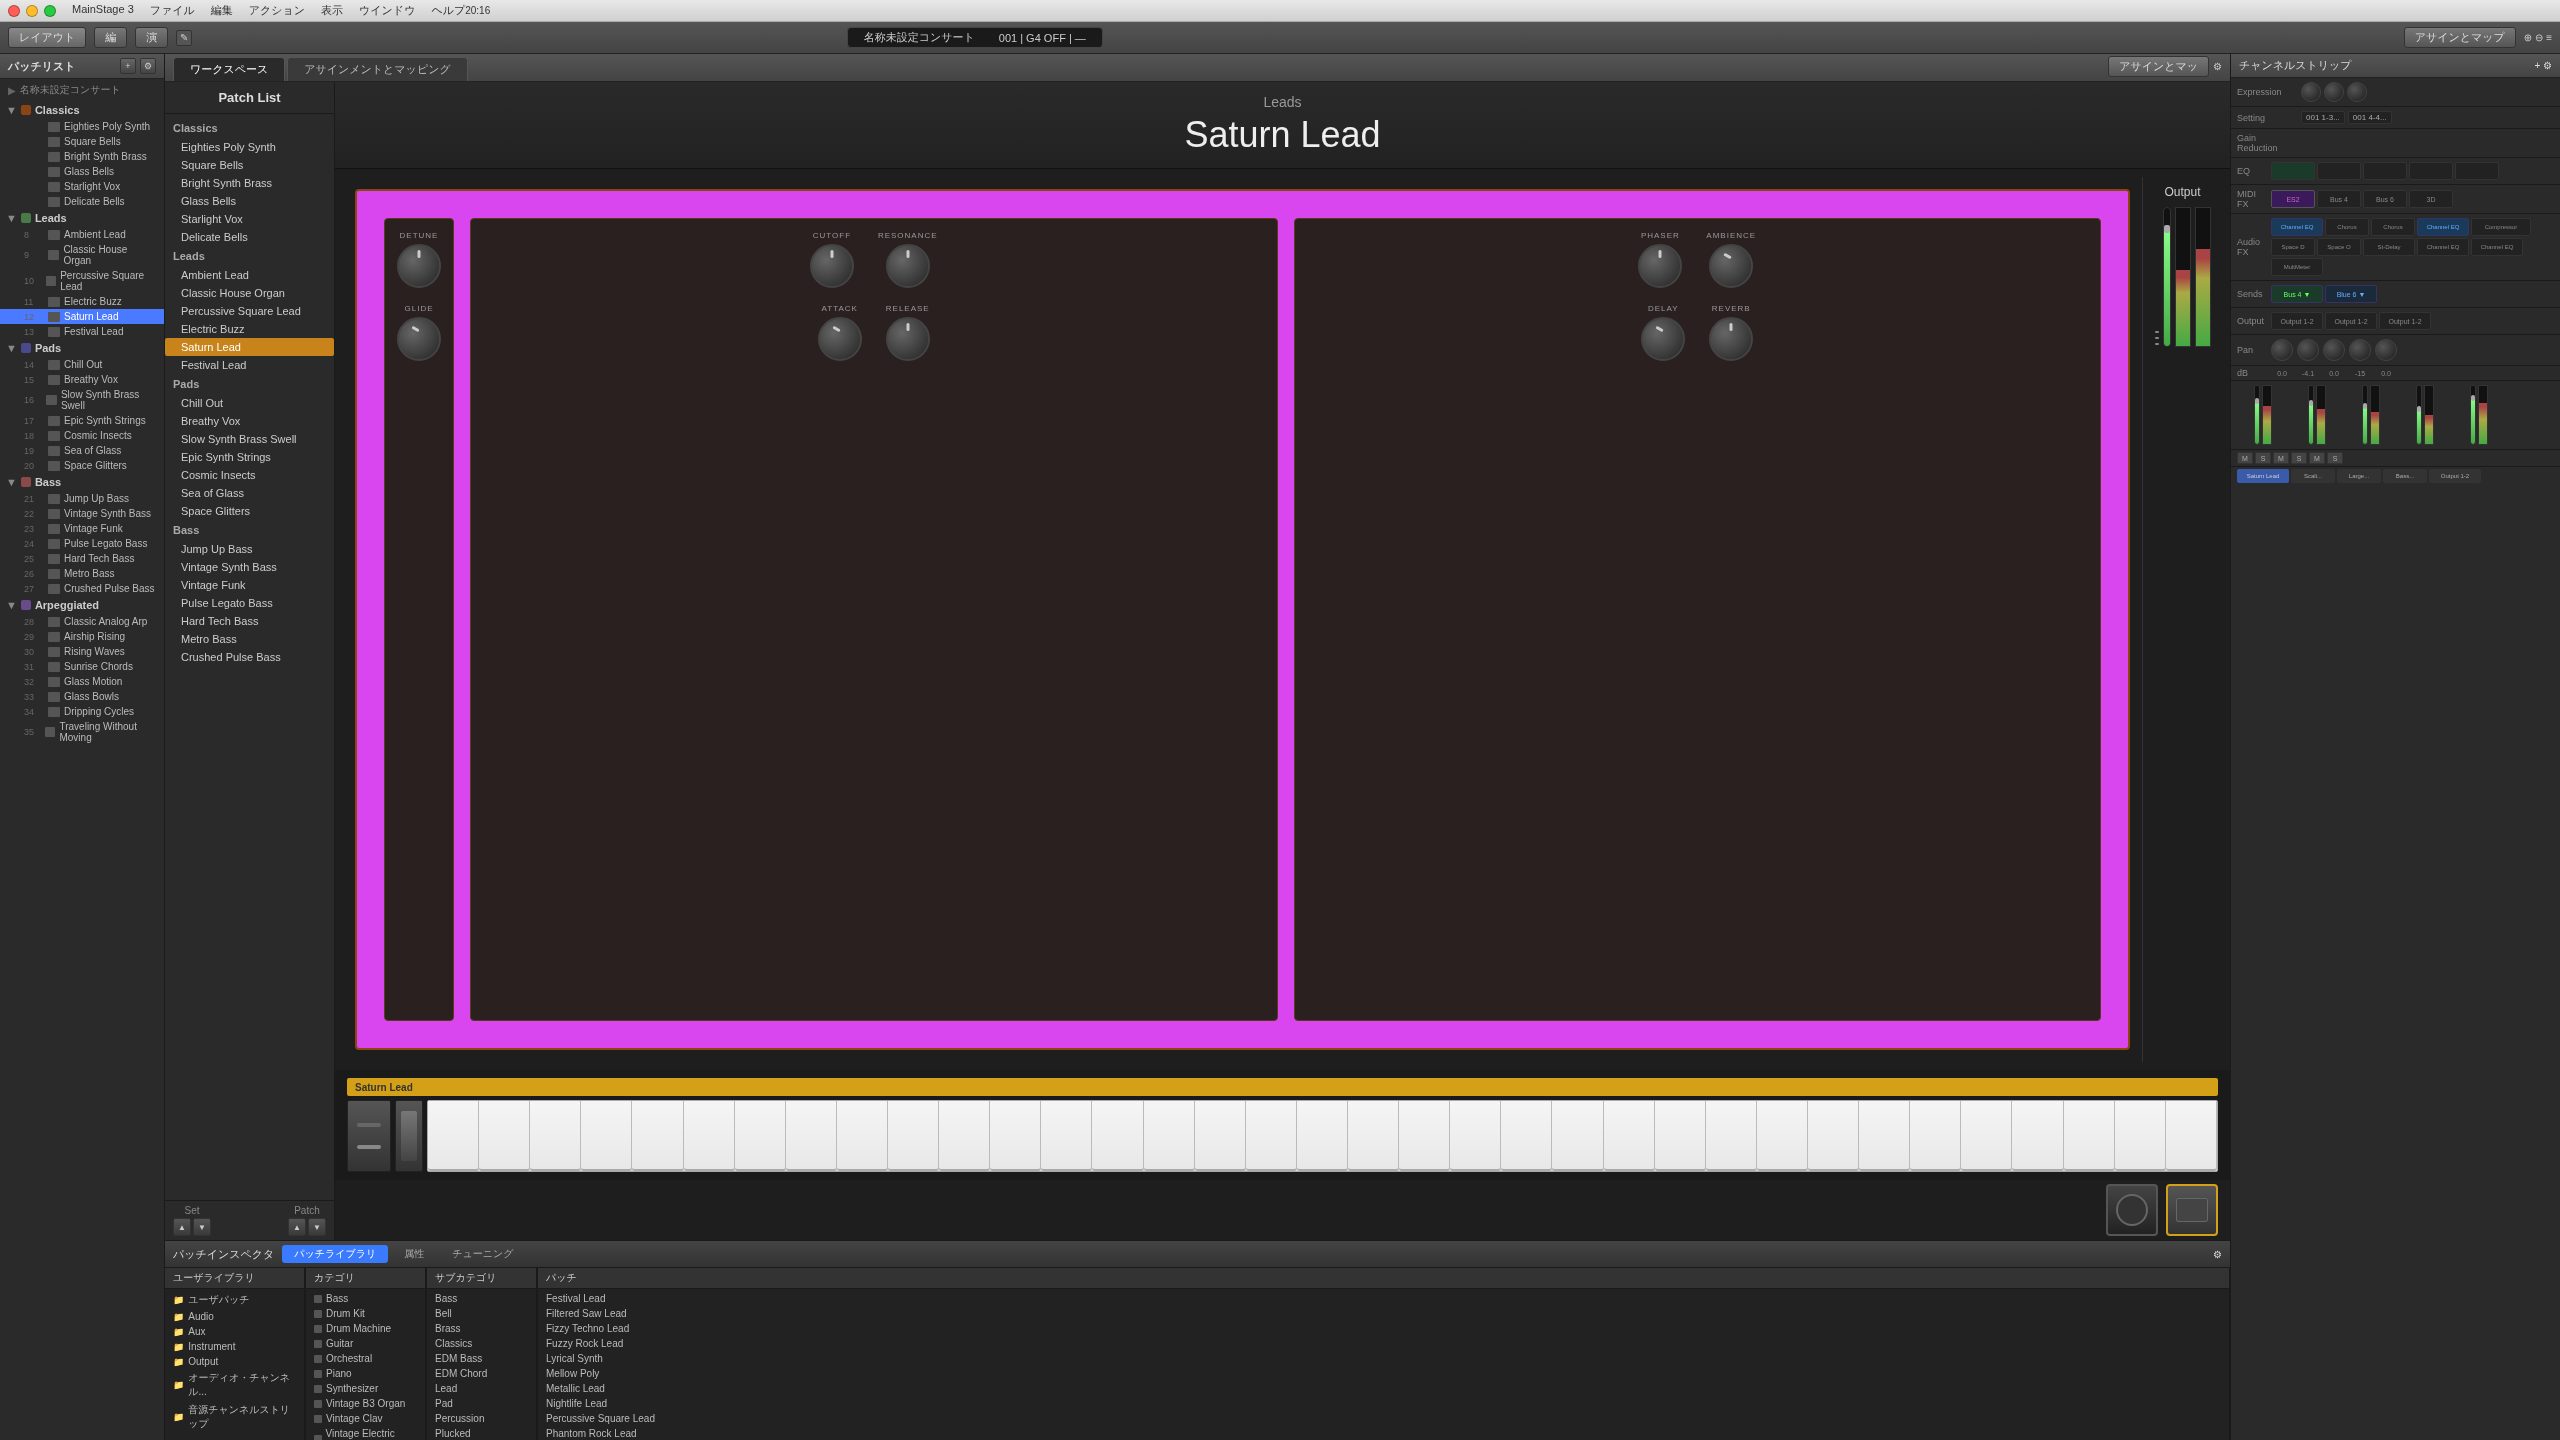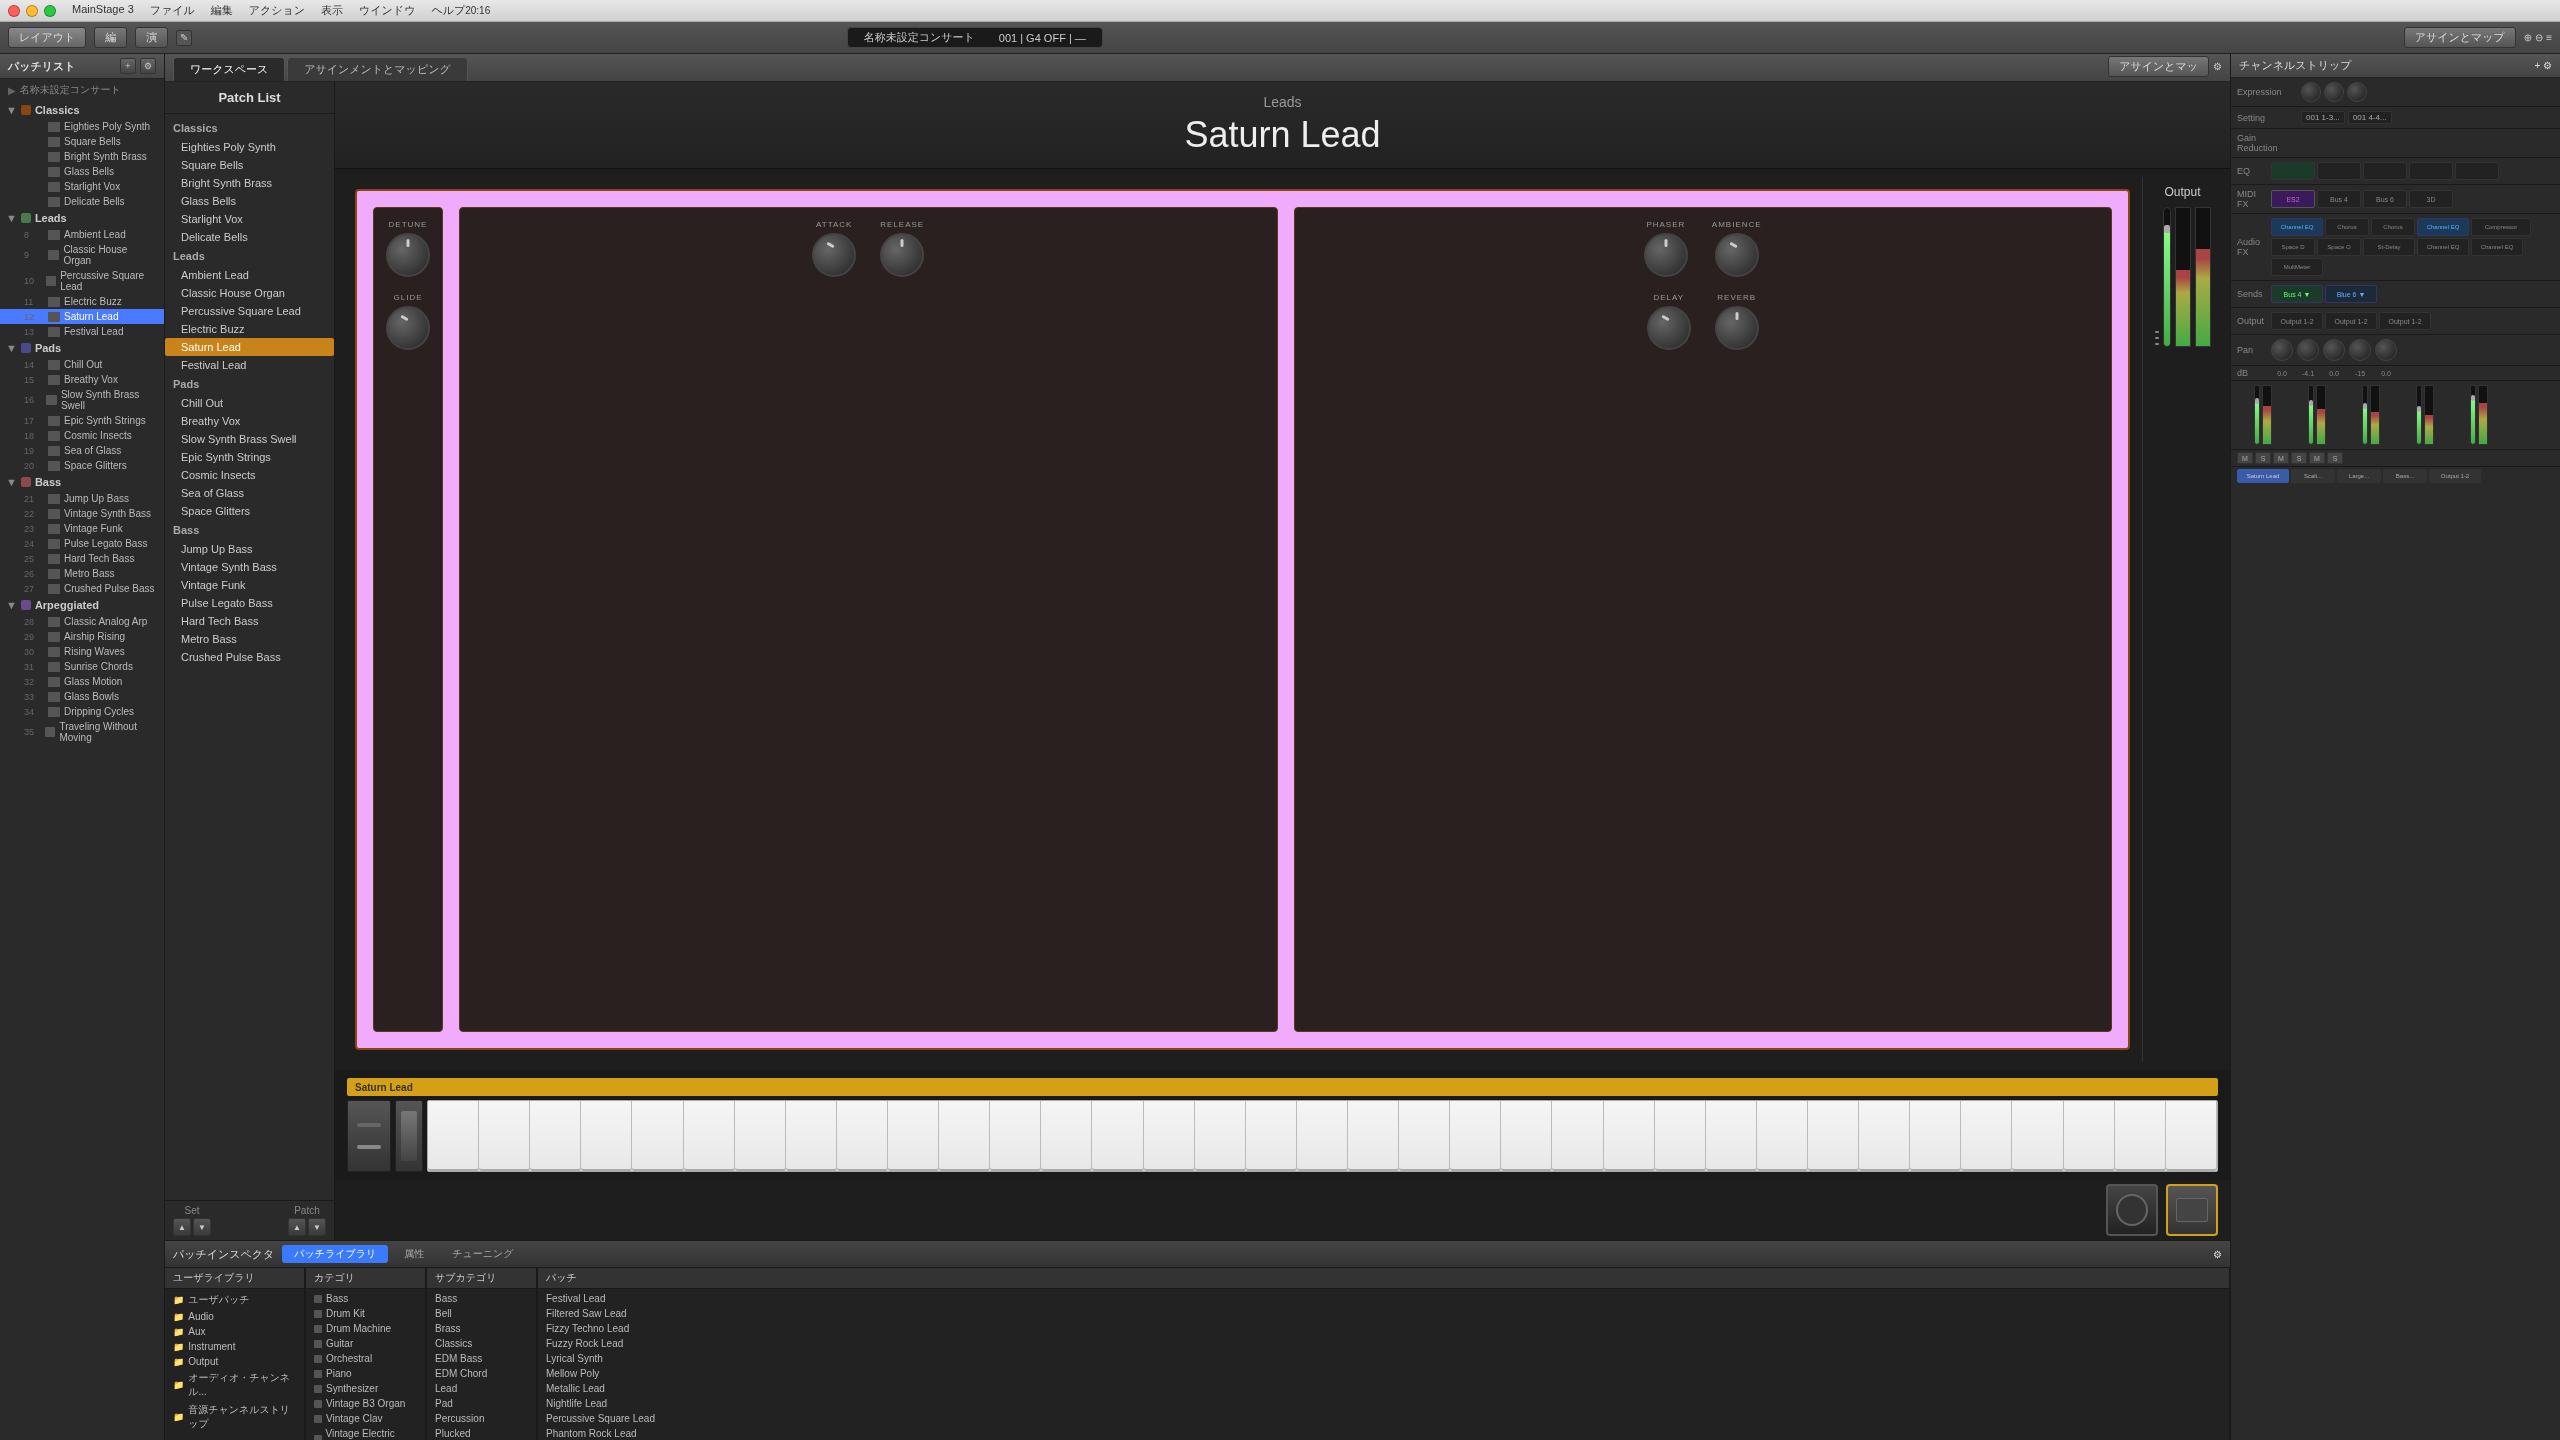--- a/index.html
+++ b/index.html
@@ -207,25 +207,25 @@
     }
     .patch-category {
       font-size: 14px; color: #999; text-align: center; margin-bottom: 4px;
     }
     .patch-name {
       font-size: 36px; font-weight: 300; color: #eee; text-align: center;
     }
 
     
     .synth-panel {
-      background: #f0abfc;
+      background: #d946ef;
       border: 2px solid #8B4513;
       border-radius: 4px;
       margin: 12px;
-      padding: 16px;
+      padding: 27px;
       display: flex;
       gap: 16px;
     }
 
     .knob-section {
       background: #2a2020;
       border: 1px solid #5a3a1a;
       border-radius: 4px;
       padding: 12px;
       display: flex;
@@ -824,20 +824,30 @@
                 <div class="knob-group">
                   <div class="knob-label">GLIDE</div>
                   <div class="knob turned-left"></div>
                 </div>
               </div>
             </div>
 
             <div class="knob-section" style="flex:1.5;">
               <div class="knob-row">
                 <div class="knob-group">
+                  <div class="knob-label">CUTOFF</div>
+                  <div class="knob"></div>
+                </div>
+                <div class="knob-group">
+                  <div class="knob-label">RESONANCE</div>
+                  <div class="knob"></div>
+                </div>
+              </div>
+              <div class="knob-row">
+                <div class="knob-group">
                   <div class="knob-label">ATTACK</div>
                   <div class="knob turned-left"></div>
                 </div>
                 <div class="knob-group">
                   <div class="knob-label">RELEASE</div>
                   <div class="knob"></div>
                 </div>
               </div>
             </div>
 

